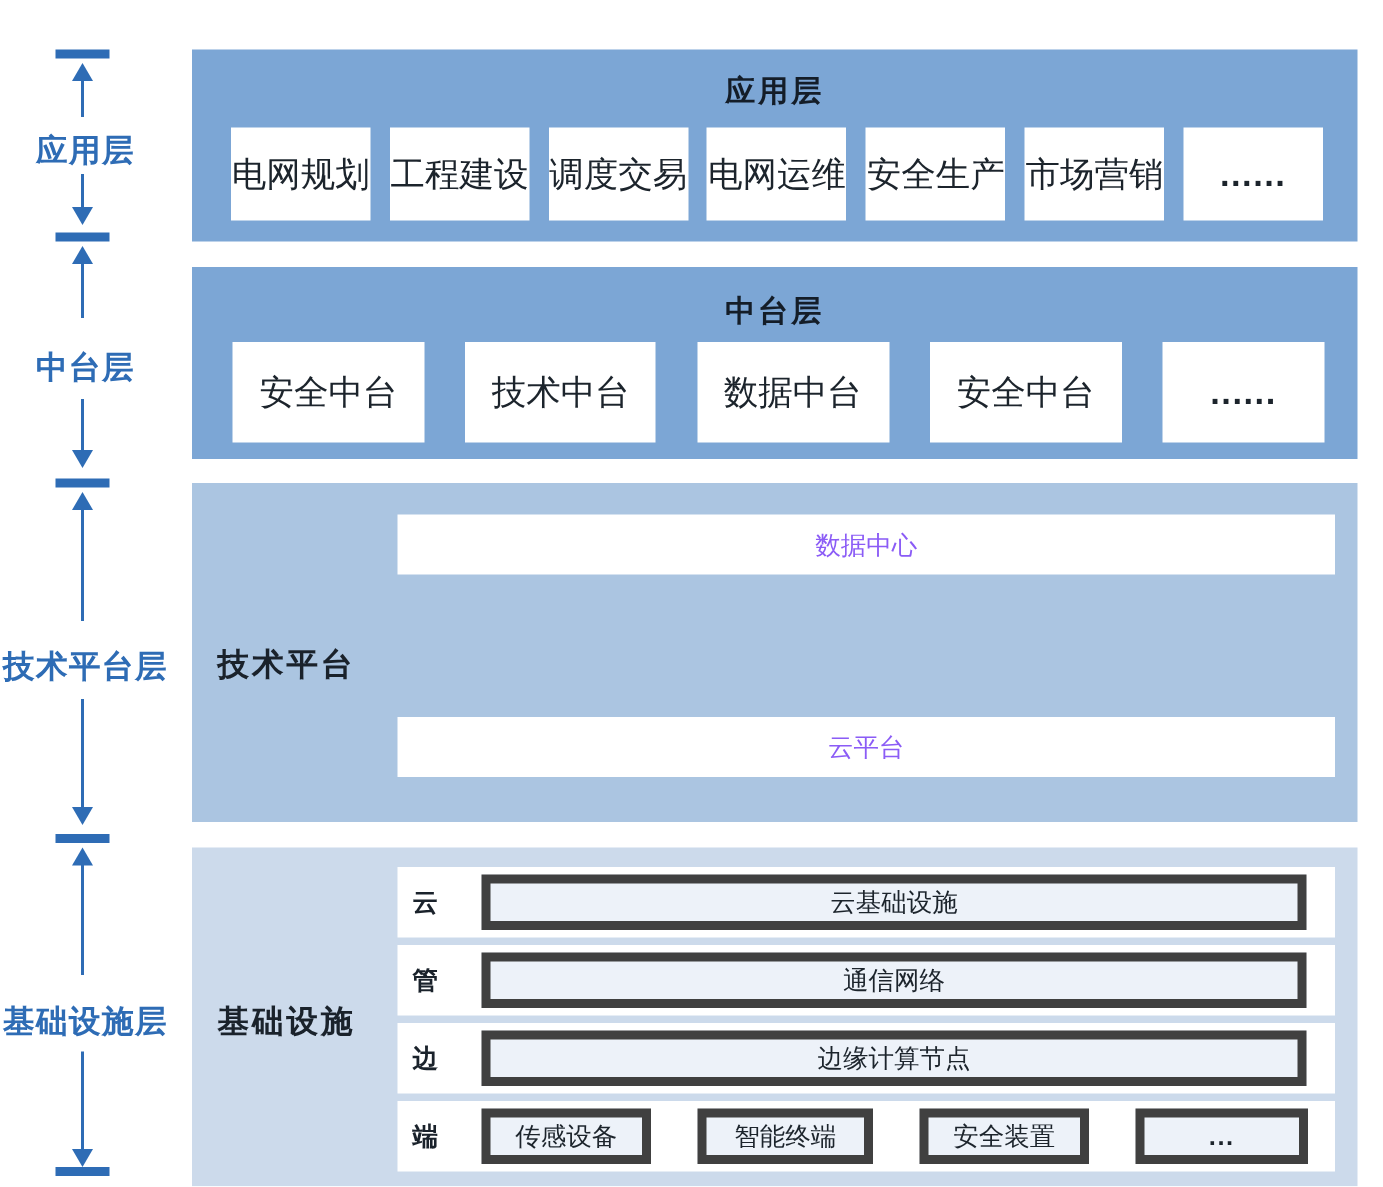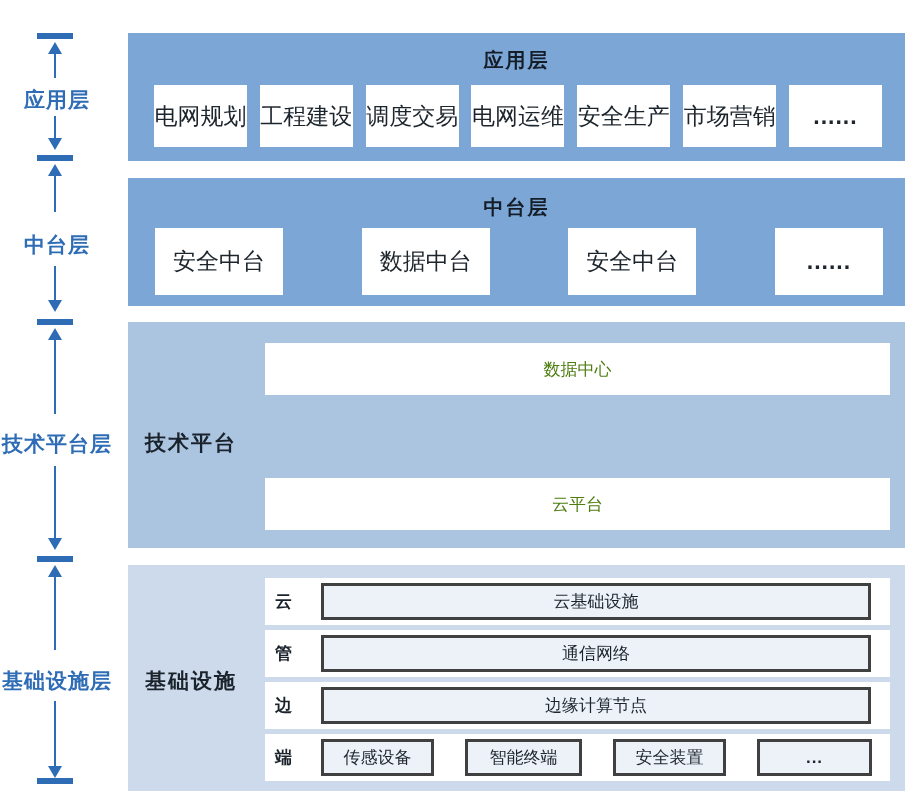--- a/index.html
+++ b/index.html
@@ -22,27 +22,27 @@
   .panel.mid{background:#ABC5E1;}
   .panel.light{background:#CCDAEB;}
   .panel-title{position:absolute;left:0;right:0;text-align:center;
     font-size:20px;font-weight:bold;color:#141D28;letter-spacing:2px;}
   .box-row{position:absolute;display:flex;justify-content:space-between;}
   .wbox{background:#ffffff;display:flex;align-items:center;justify-content:center;
     font-size:23px;color:#1C242C;white-space:nowrap;}
   .side-label{position:absolute;left:17px;font-size:21px;font-weight:bold;
     color:#1A222B;letter-spacing:2px;}
   .content-col{position:absolute;left:137px;width:625px;}
-  .wide-bar{position:absolute;left:0;width:625px;height:52px;background:#ffffff;
-    display:flex;align-items:center;justify-content:center;font-size:17px;color:#4d7c0f;}
+  .wide-bar{position:absolute;left:0;width:625px;height:40px;background:#ffffff;
+    display:flex;align-items:center;justify-content:center;font-size:17px;color:#8b5cf6;}
   
   .infra-row{position:absolute;left:0;width:625px;height:47px;background:#ffffff;
     display:flex;align-items:center;}
   .infra-tag{width:46px;padding-left:10px;font-size:17px;font-weight:600;color:#1A222B;}
-  .infra-box{height:37px;background:#EDF2F9;border:3px solid #404040;box-sizing:border-box;
+  .infra-box{height:37px;background:#EDF2F9;border:6px solid #404040;box-sizing:border-box;
     display:flex;align-items:center;justify-content:center;font-size:17px;color:#1C242C;}
   .infra-box.full{width:550px;}
   .infra-items{display:flex;gap:31px;}
   .dots{font-weight:bold;letter-spacing:1px;}
 </style>
 </head>
 <body>
 
 <div id="stage">
 
@@ -86,20 +86,21 @@
       <div class="wbox" style="width:93px">安全生产</div>
       <div class="wbox" style="width:93px">市场营销</div>
       <div class="wbox dots" style="width:93px">......</div>
     </div>
   </div>
 
   <div class="panel dark" style="top:178px;height:128px">
     <div class="panel-title" style="top:16px">中台层</div>
     <div class="box-row" style="left:27px;right:22px;top:50px;height:67px">
       <div class="wbox" style="width:128px">安全中台</div>
+      <div class="wbox" style="width:127px">技术中台</div>
       <div class="wbox" style="width:128px">数据中台</div>
       <div class="wbox" style="width:128px">安全中台</div>
       <div class="wbox dots" style="width:108px">......</div>
     </div>
   </div>
 
   <div class="panel mid" style="top:322px;height:226px">
     <div class="side-label" style="top:107px">技术平台</div>
     <div class="content-col" style="top:0;height:226px">
       <div class="wide-bar" style="top:21px">数据中心</div>

